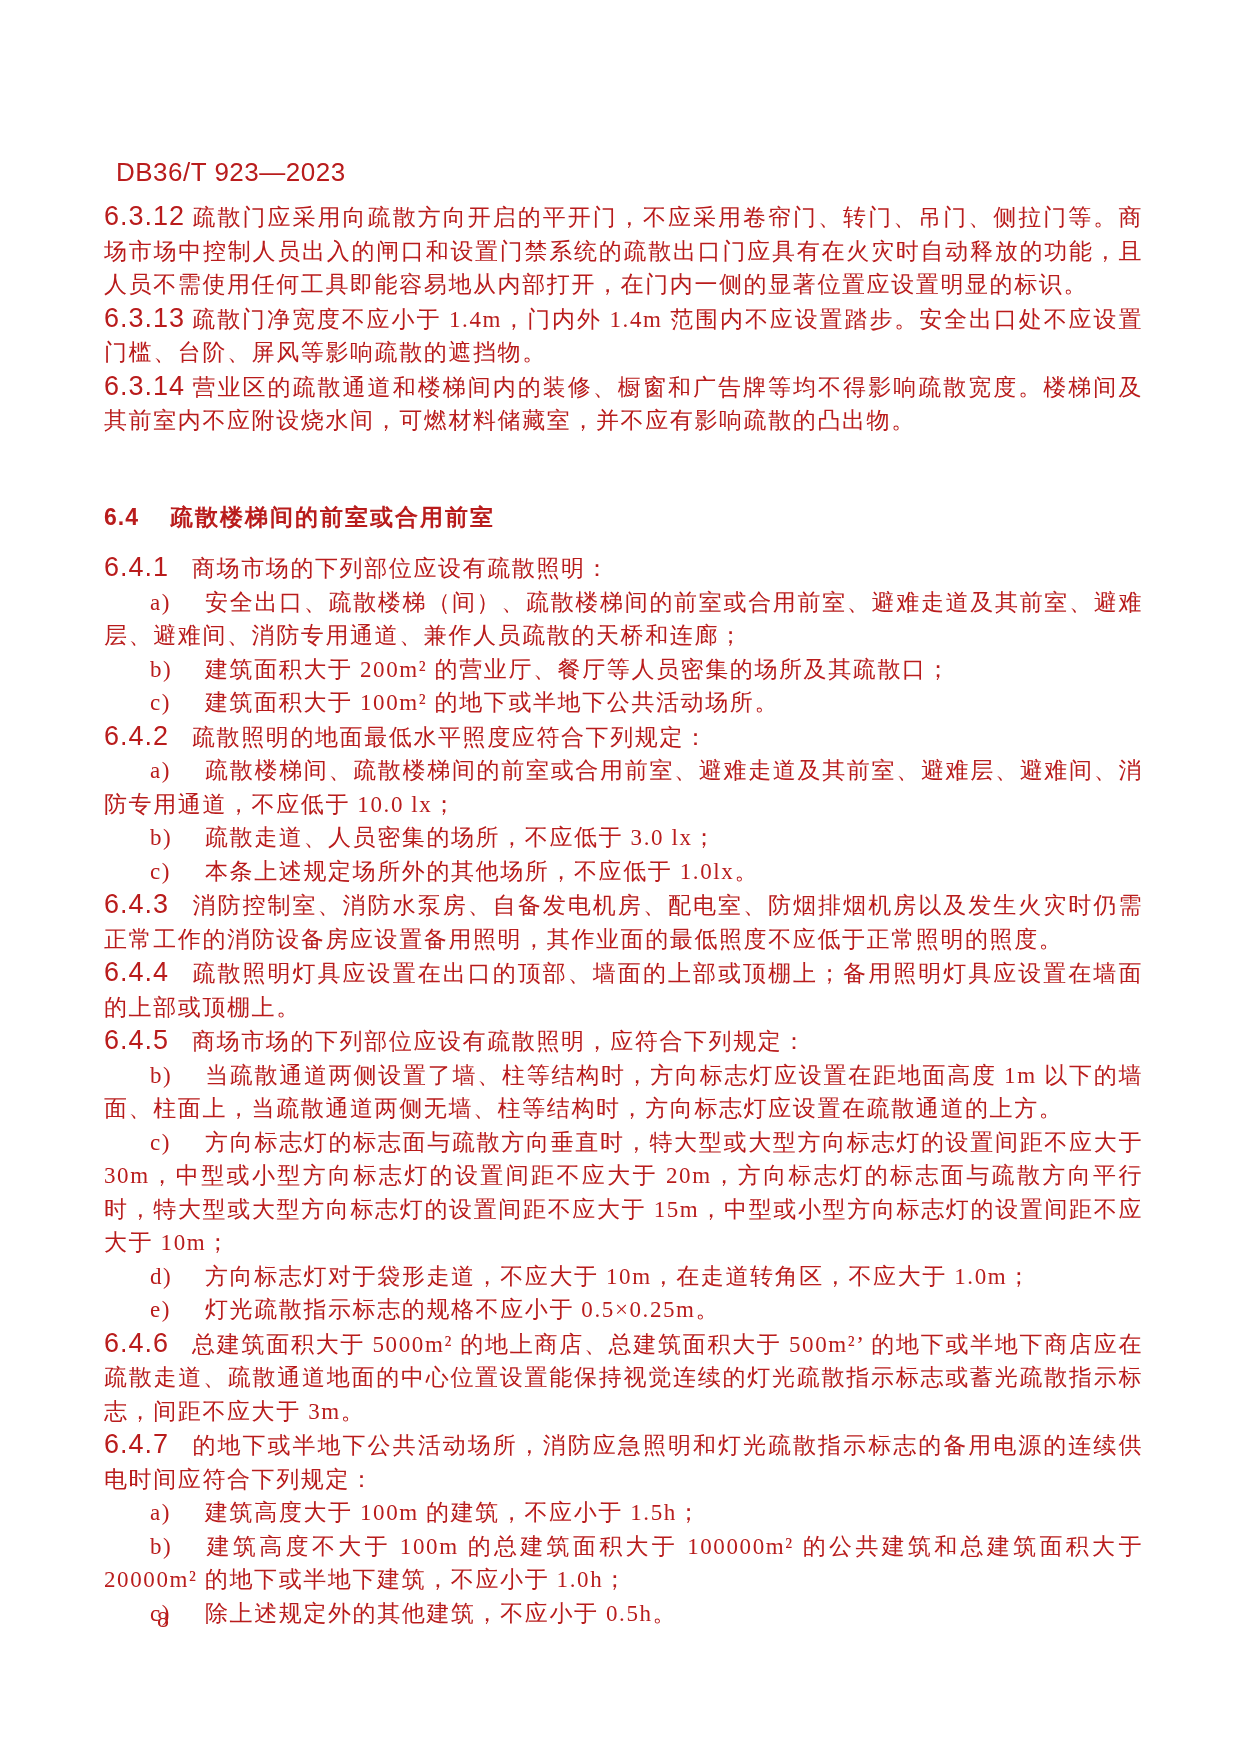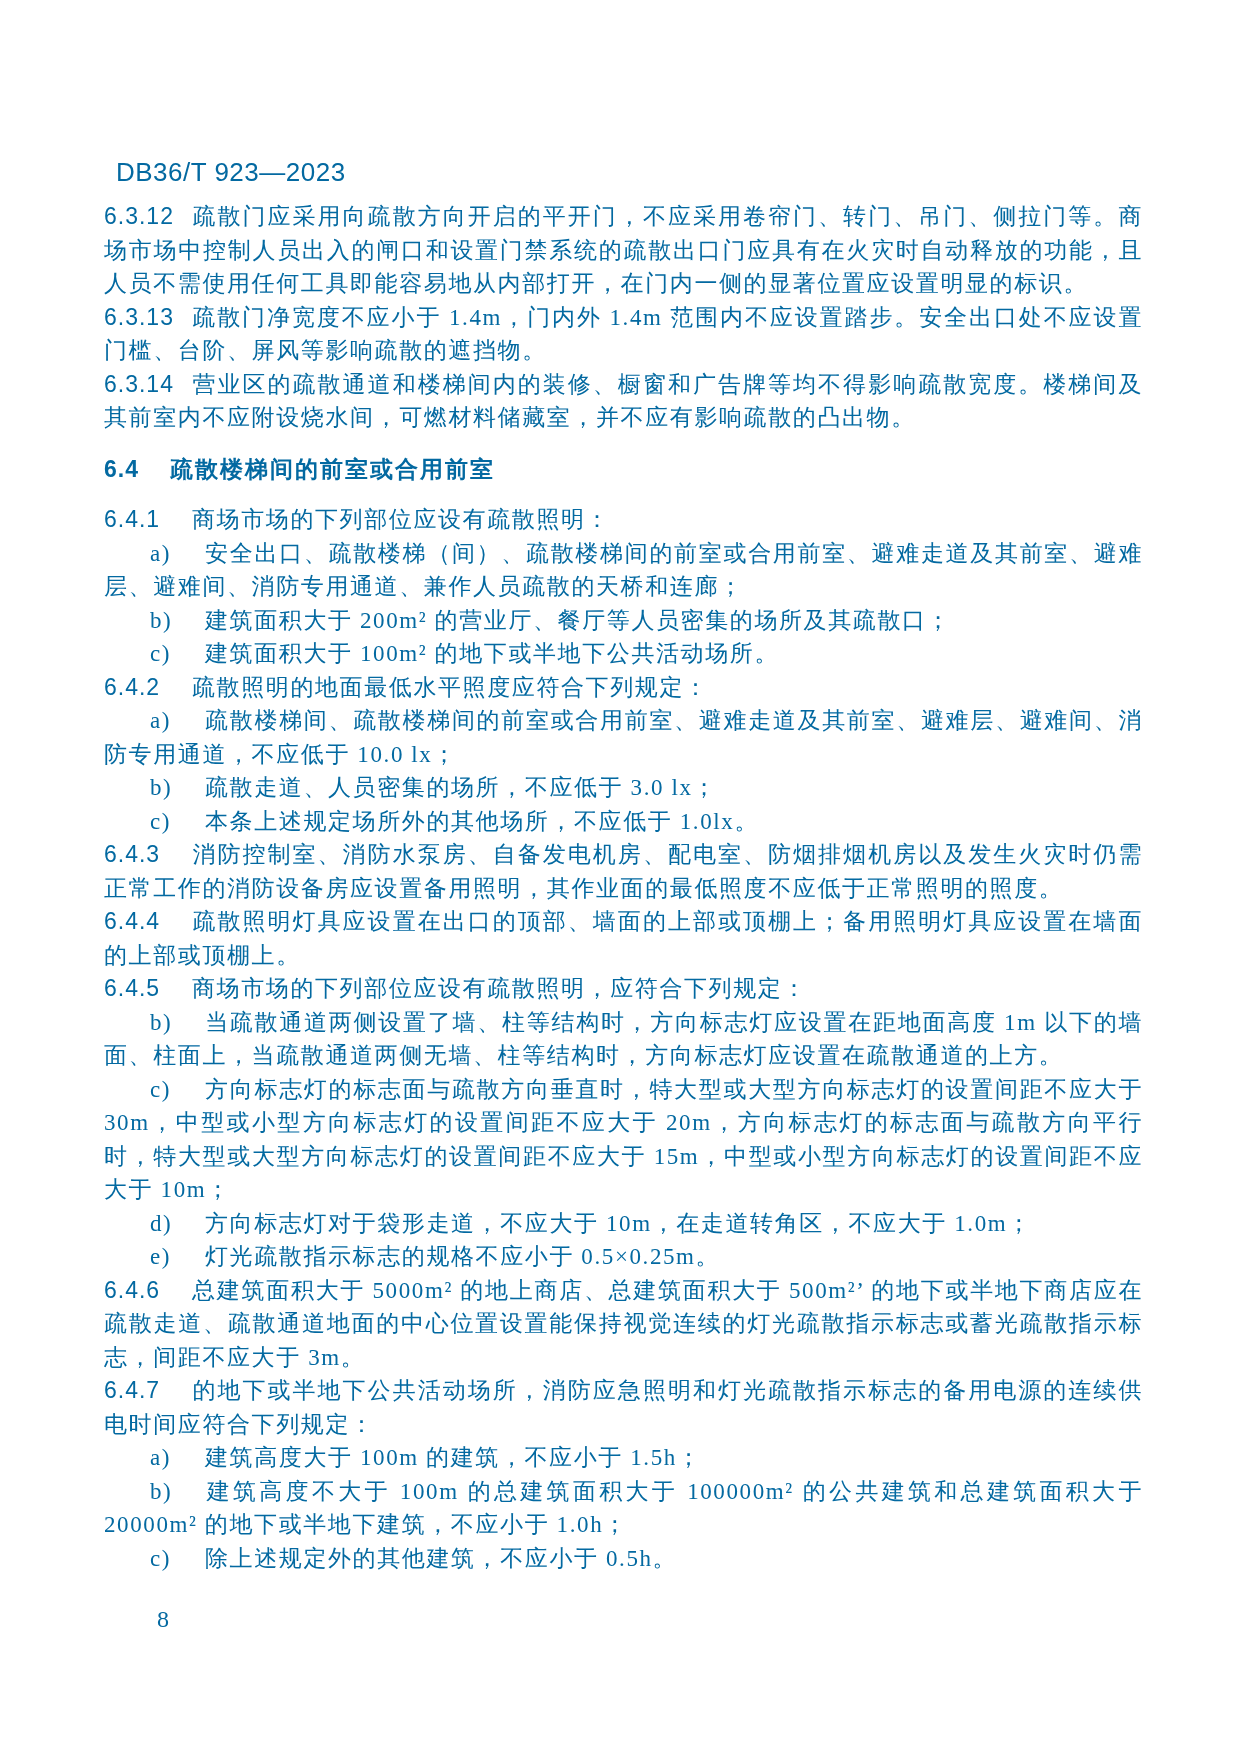--- a/index.html
+++ b/index.html
@@ -1,21 +1,21 @@
 <!DOCTYPE html>
 <html lang="zh"><head>
 <meta charset="utf-8">
 <style>
   html,body { margin:0; padding:0; background:#ffffff; }
   .page {
     position:relative;
     width:1241px;
     height:1703px;
     background:#ffffff;
-    color:#0369a1;
+    color:#b91c1c;
     overflow:hidden;
   }
   .running-header {
     position:absolute;
     left:116px;
     top:157px;
     font-family:"Liberation Sans","DejaVu Sans",sans-serif;
     font-size:26px;
     letter-spacing:0.5px;
     white-space:nowrap;
@@ -31,21 +31,21 @@
     letter-spacing:1.6px;
     text-align:justify;
   }
   .content p { margin:0; padding:0; }
   
   .cnum {
     display:inline-block;
     width:88px;
     text-indent:0;
     font-family:"Liberation Sans","DejaVu Sans",sans-serif;
-    font-size:23px;
+    font-size:27px;
     letter-spacing:1px;
   }
   
   p.item { text-indent:46px; }
   .inum {
     display:inline-block;
     width:55px;
     text-indent:0;
   }
   h2.section {
@@ -54,20 +54,21 @@
     font-size:23px;
     font-weight:bold;
     line-height:33.5px;
     letter-spacing:2px;
     text-align:left;
   }
   .snum {
     display:inline-block;
     width:66px;
     letter-spacing:1px;
+    margin-top:45px;
   }
   .page-number {
     position:absolute;
     left:157px;
     top:1606px;
     font-family:"Liberation Serif","DejaVu Serif",serif;
     font-size:24px;
   }
 </style>
 </head>

